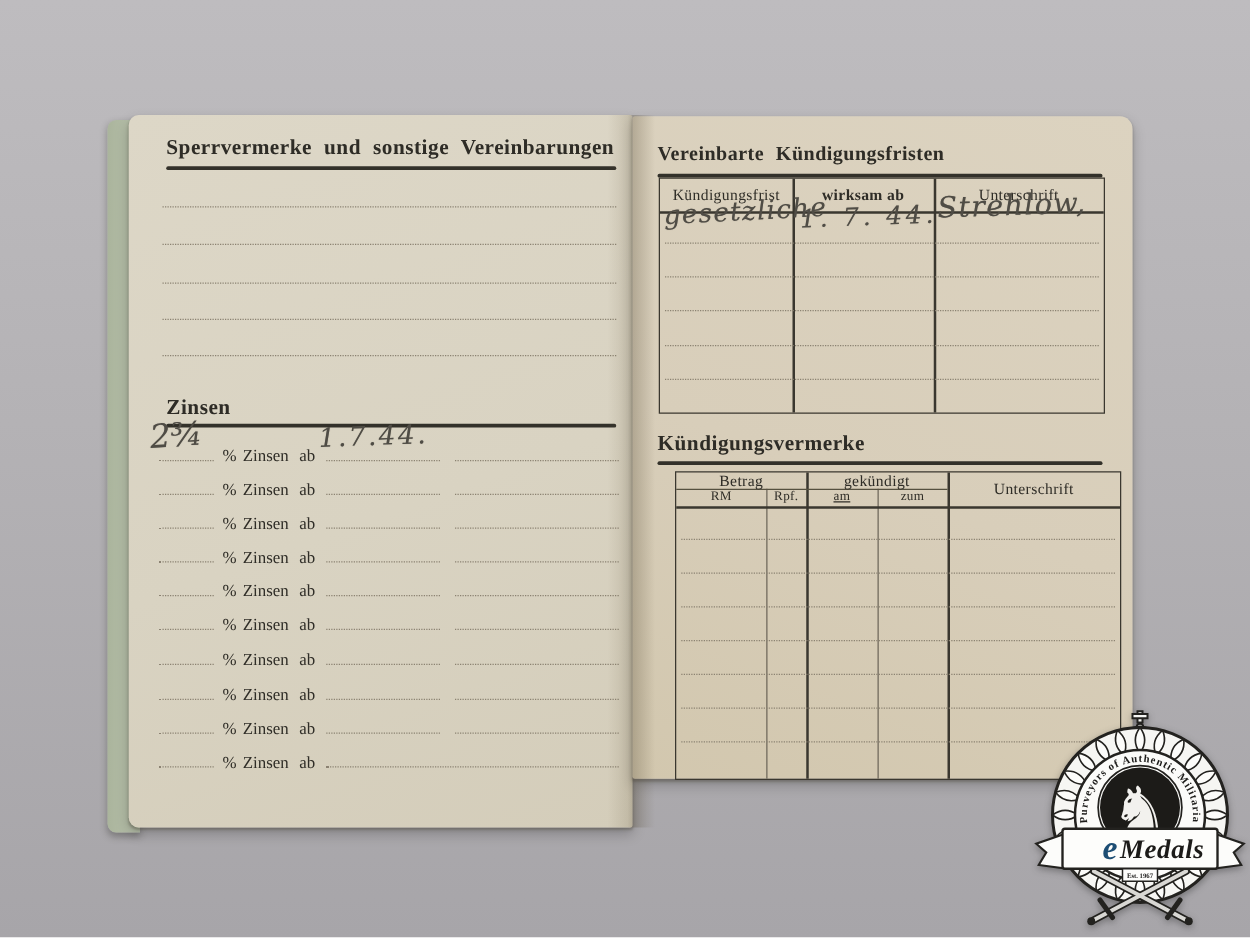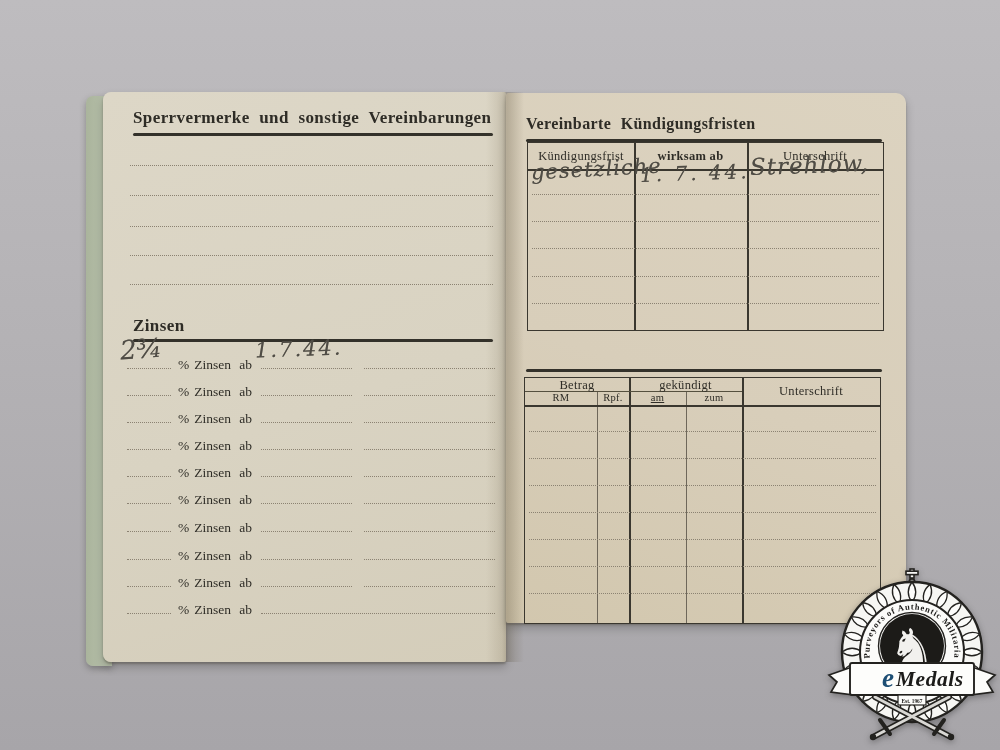--- a/index.html
+++ b/index.html
@@ -190,23 +190,24 @@
       <div class="dotline" style="top:78px;"></div>
       <div class="dotline" style="top:105px;"></div>
       <div class="dotline" style="top:133px;"></div>
       <div class="dotline" style="top:160px;"></div>
 
       <span class="hw hw-g">gesetzliche</span>
       <span class="hw hw-d">1. 7. 44.</span>
       <span class="hw hw-s">Strehlow,</span>
     </div>
 
+    <h2 class="ptitle" style="left:20px; top:252px;">Kündigungsvermerke</h2>
     <div class="rule" style="left:20px; top:276px; width:356px;"></div>
 
-    <div class="tbl t1" style="left:18px; top:284px; width:355px; height:245px;">
+    <div class="tbl t1" style="left:34px; top:284px; width:355px; height:245px;">
       <div class="vline" style="left:104px;"></div>
       <div class="vline" style="left:217px;"></div>
       <div class="vline sub" style="left:72px;  top:13px;"></div>
       <div class="vline sub" style="left:161px; top:13px;"></div>
       <div class="hsub" style="left:0;     width:104px; top:13px;"></div>
       <div class="hsub" style="left:104px; width:113px; top:13px;"></div>
       <div class="hsolid" style="top:27px;"></div>
 
       <div class="thead" style="left:0; width:104px; top:0;">Betrag</div>
       <div class="thead" style="left:104px; width:113px; top:0;">gekündigt</div>

